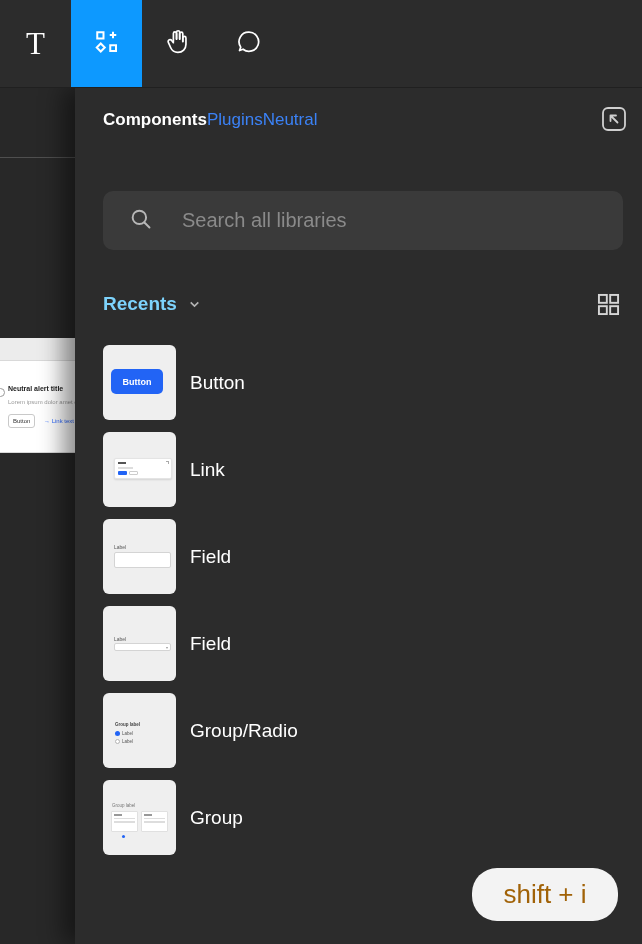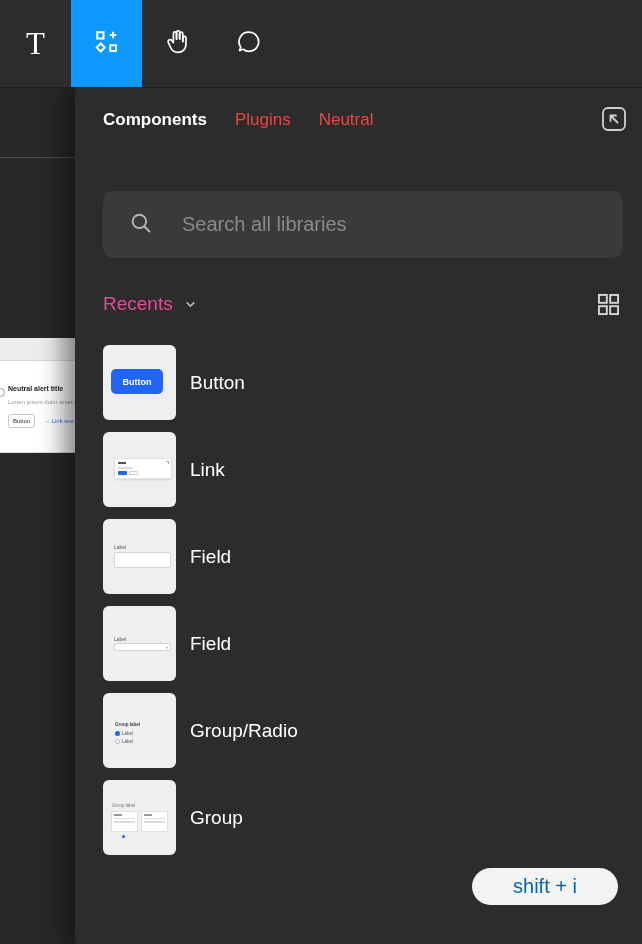--- a/index.html
+++ b/index.html
@@ -22,33 +22,33 @@
   .ac-icon{position:absolute;left:-4px;top:27px;width:9px;height:9px;border:1px solid #9a9a9a;border-radius:50%;}
   .ac-title{position:absolute;left:8px;top:24px;font-size:7px;font-weight:700;color:#222;white-space:nowrap;}
   .ac-desc{position:absolute;left:8px;top:38px;font-size:6px;color:#999;white-space:nowrap;}
   .ac-btn{position:absolute;left:8px;top:53px;height:14px;padding:0 4px;background:#fff;border:1px solid #c9c9c9;
           border-radius:3px;font-size:6px;color:#333;display:inline-flex;align-items:center;white-space:nowrap;}
   .ac-link{position:absolute;left:44px;top:57px;font-size:6px;color:#2d68ff;white-space:nowrap;}
 
   
   .panel{position:absolute;left:75px;top:88px;right:0;bottom:0;background:#2c2c2c;z-index:2;
          box-shadow:-12px 0 22px rgba(0,0,0,.45);}
-  .tabs{position:absolute;left:28px;top:22px;display:flex;gap:28px;align-items:center;}
-  .tab{font-size:17px;color:#ef4444;cursor:default;}
+  .tabs{position:absolute;left:28px;top:22px;display:flex;align-items:center;}
+  .tab{font-size:17px;color:#3b82f6;cursor:default;}
   .tab.active{color:#fff;font-weight:700;}
   .corner-btn{position:absolute;top:17px;right:12px;width:32px;height:32px;display:flex;
               align-items:center;justify-content:center;}
 
-  .search{position:absolute;left:28px;top:103px;width:520px;height:67px;background:#3a3a3a;border-radius:10px;
+  .search{position:absolute;left:28px;top:103px;width:520px;height:59px;background:#3a3a3a;border-radius:10px;
           display:flex;align-items:center;padding:0 20px 0 25px;gap:26px;}
   .search input{flex:1;background:transparent;border:none;outline:none;font-size:20px;color:#ddd;}
   .search input::placeholder{color:#8a8a8a;}
 
   .recents{position:absolute;left:28px;right:20px;top:202px;height:28px;display:flex;align-items:center;}
-  .recents-title{font-size:19px;font-weight:400;color:#ec4899;}
+  .recents-title{font-size:19px;font-weight:700;color:#7dd3fc;}
   .recents-chevron{margin-left:11px;display:flex;align-items:center;}
   .grid-btn{margin-left:auto;display:flex;align-items:center;}
 
   .list{position:absolute;left:28px;right:0;top:257px;display:flex;flex-direction:column;gap:12px;}
   .row{display:flex;align-items:center;gap:14px;height:75px;cursor:default;}
   .thumb{position:relative;width:73px;height:75px;border-radius:6px;background:#efefef;overflow:hidden;flex:none;}
   .row-label{font-size:19px;color:#fff;}
 
   
   .t-btn{position:absolute;left:8px;top:24px;width:52px;height:25px;border-radius:5px;background:var(--miniblue,#2264f5);
@@ -69,22 +69,22 @@
   .t-card{position:absolute;top:31px;width:27px;height:21px;background:#fff;border:1px solid #e0e0e0;border-radius:1px;}
   .t-card i{display:block;height:1.5px;background:#ddd;margin:2px 2px 0 2px;}
   .t-card i.d{background:#999;width:8px;}
   .t-dot{position:absolute;left:19px;top:55px;width:3px;height:3px;border-radius:50%;background:var(--miniblue,#2264f5);}
   .t-rrow{position:absolute;left:12px;display:flex;align-items:center;gap:2px;}
   .t-radio{width:5px;height:5px;border-radius:50%;}
   .t-radio.on{background:var(--miniblue,#2264f5);}
   .t-radio.off{background:#fff;border:1px solid #b5b5b5;}
   .t-rtext{font-size:4.5px;color:#555;}
 
-  .shortcut{position:absolute;left:472px;top:868px;width:146px;height:37px;border-radius:25px;background:#f3f3f3;
-            color:#0369a1;font-size:20px;font-weight:500;display:flex;align-items:center;justify-content:center;z-index:5;}
+  .shortcut{position:absolute;left:472px;top:868px;width:146px;height:53px;border-radius:25px;background:#f3f3f3;
+            color:#a16207;font-size:26px;font-weight:500;display:flex;align-items:center;justify-content:center;z-index:5;}
 </style>
 </head>
 <body>
 
 <div class="page">
 
   <div class="canvas-strip">
     <div class="canvas-hline"></div>
     <div class="canvas-band"></div>
     <div class="alert-card">

